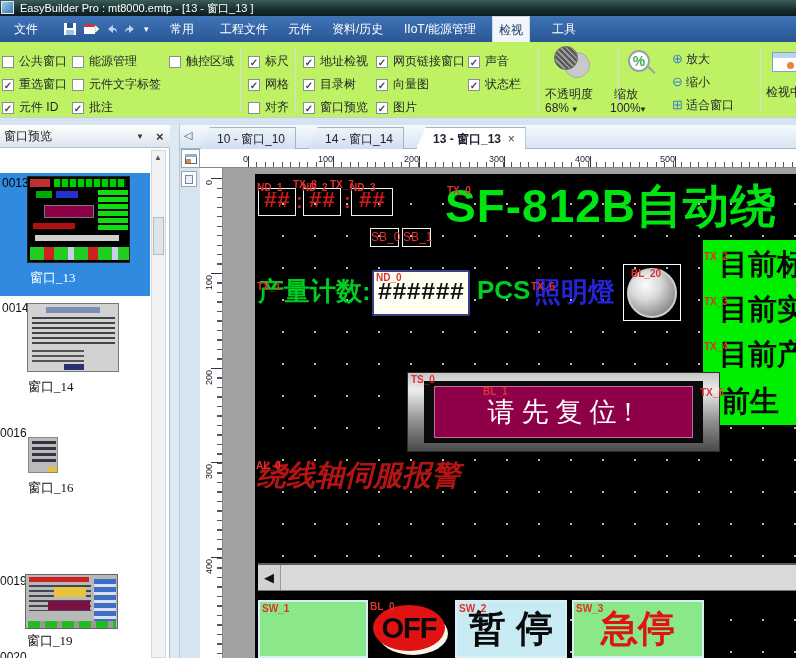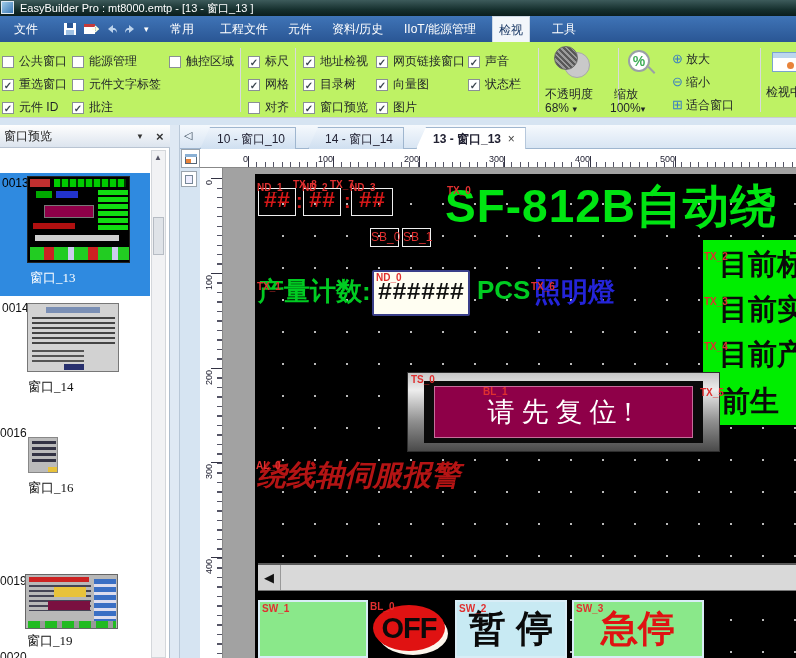--- a/index.html
+++ b/index.html
@@ -315,20 +315,24 @@
   <div class="hmititle" style="left:190px;top:2px">SF-812B自动绕</div>
 
   <span class="rl" style="left:2px;top:108px">TX_1</span>
   <div class="greent" style="left:3px;top:100px">产量计数:</div>
   <span class="rl" style="left:121px;top:99px">ND_0</span>
   <div class="ndbox" style="left:117px;top:96px;width:98px;height:46px;line-height:42px">######</div>
   <div class="greent" style="left:222px;top:101px">PCS</div>
   <span class="rl" style="left:276px;top:108px">TX_6</span>
   <div class="bluet" style="left:279px;top:100px">照明燈</div>
 
+  <div class="lampsel" style="left:368px;top:90px;width:58px;height:57px">
+    <span class="rl" style="left:7px;top:4px">BL_20</span>
+    <div class="lampc" style="left:3px;top:3px;width:50px;height:50px"></div>
+  </div>
 
   <div class="gpanel" style="left:448px;top:66px;width:93px;height:185px"></div>
   <span class="rl" style="left:449px;top:78px">TX_2</span>
   <div class="prow" style="left:464px;top:71px">目前标</div>
   <span class="rl" style="left:449px;top:123px">TX_3</span>
   <div class="prow" style="left:464px;top:116px">目前实</div>
   <span class="rl" style="left:449px;top:168px">TX_4</span>
   <div class="prow" style="left:464px;top:161px">目前产</div>
 
   <div class="bezel" style="left:152px;top:198px;width:313px;height:80px">

